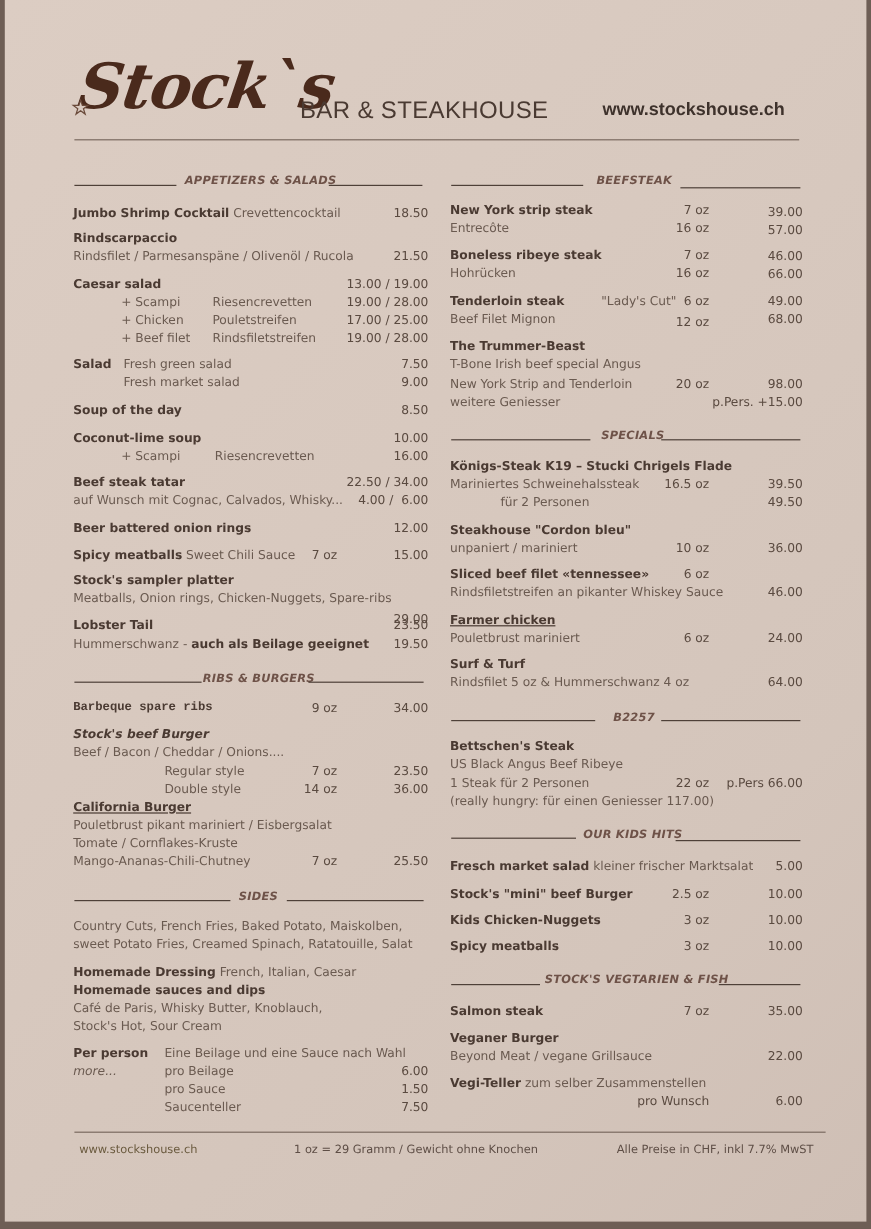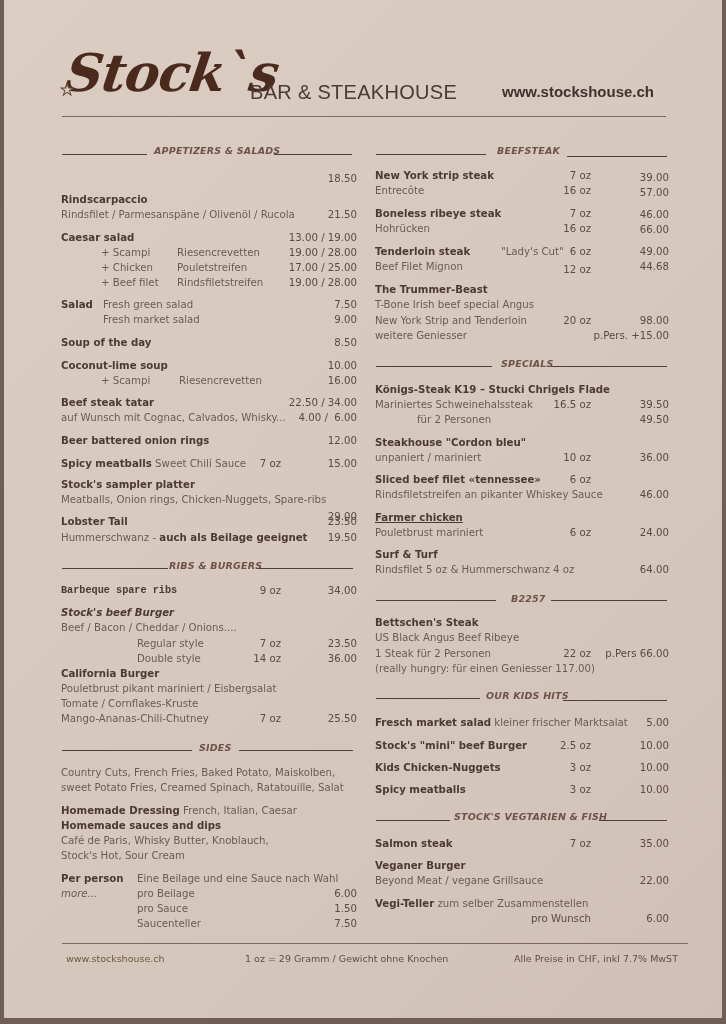--- a/index.html
+++ b/index.html
@@ -64,20 +64,21 @@
   <div class="subtitle">BAR &amp; STEAKHOUSE</div>
   <div class="site">www.stockshouse.ch</div>
   <div class="hr-top"></div>
 
   <div class="col left" style="top:0;height:940px;">
 
     <div class="sec-line" style="left:1px;top:154px;width:85px;"></div>
     <div class="sec-title" style="left:93px;top:143px;">APPETIZERS &amp; SALADS</div>
     <div class="sec-line" style="left:213px;top:154px;width:78px;"></div>
 
+    <div class="row" style="top:171px;"><span class="b">Jumbo Shrimp Cocktail</span> <span class="n">Crevettencocktail</span></div>
     <div class="price" style="right:0;top:171px;">18.50</div>
 
     <div class="row b" style="top:192px;">Rindscarpaccio</div>
     <div class="row n" style="top:207px;">Rindsfilet / Parmesanspäne / Olivenöl / Rucola</div>
     <div class="price" style="right:0;top:207px;">21.50</div>
 
     <div class="row b" style="top:230px;">Caesar salad</div>
     <div class="price" style="right:0;top:230px;">13.00 / 19.00</div>
     <div class="row n" style="left:40px;top:245px;">+ Scampi</div>
     <div class="row n" style="left:116px;top:245px;">Riesencrevetten</div>
@@ -135,21 +136,21 @@
 
     <div class="row b" style="top:605px;font-style:italic;">Stock's beef Burger</div>
     <div class="row n" style="top:620px;">Beef / Bacon / Cheddar / Onions....</div>
     <div class="row n" style="left:76px;top:636px;">Regular style</div>
     <div class="oz" style="right:76px;top:636px;">7 oz</div>
     <div class="price" style="right:0;top:636px;">23.50</div>
     <div class="row n" style="left:76px;top:651px;">Double style</div>
     <div class="oz" style="right:76px;top:651px;">14 oz</div>
     <div class="price" style="right:0;top:651px;">36.00</div>
 
-    <div class="row b" style="top:666px;">California Burger</div>
+    <div class="row b" style="top:666px;text-decoration:underline;">California Burger</div>
     <div class="row n" style="top:681px;">Pouletbrust pikant mariniert / Eisbergsalat</div>
     <div class="row n" style="top:696px;">Tomate / Cornflakes-Kruste</div>
     <div class="row n" style="top:711px;">Mango-Ananas-Chili-Chutney</div>
     <div class="oz" style="right:76px;top:711px;">7 oz</div>
     <div class="price" style="right:0;top:711px;text-align:center;">25.50</div>
 
     <div class="sec-line" style="left:1px;top:750px;width:130px;"></div>
     <div class="sec-title" style="left:138px;top:740px;">SIDES</div>
     <div class="sec-line" style="left:178px;top:750px;width:114px;"></div>
 
@@ -190,21 +191,21 @@
     <div class="row n" style="top:221px;">Hohrücken</div>
     <div class="oz" style="right:78px;top:221px;">16 oz</div>
     <div class="price" style="right:0;top:222px;">66.00</div>
 
     <div class="row b" style="top:244px;">Tenderloin steak</div>
     <div class="row n" style="left:126px;top:244px;">"Lady's Cut"</div>
     <div class="oz" style="right:78px;top:244px;">6 oz</div>
     <div class="price" style="right:0;top:244px;">49.00</div>
     <div class="row n" style="top:259px;">Beef Filet Mignon</div>
     <div class="oz" style="right:78px;top:262px;">12 oz</div>
-    <div class="price" style="right:0;top:259px;">44.68</div>
+    <div class="price" style="right:0;top:259px;">68.00</div>
 
     <div class="row b" style="top:282px;">The Trummer-Beast</div>
     <div class="row n" style="top:297px;">T-Bone Irish beef special Angus</div>
     <div class="row n" style="top:313px;">New York Strip and Tenderloin</div>
     <div class="oz" style="right:78px;top:313px;">20 oz</div>
     <div class="price" style="right:0;top:313px;">98.00</div>
     <div class="row n" style="top:328px;">weitere Geniesser</div>
     <div class="price" style="right:0;top:328px;">p.Pers. +15.00</div>
 
     <div class="sec-line" style="left:1px;top:366px;width:116px;"></div>

